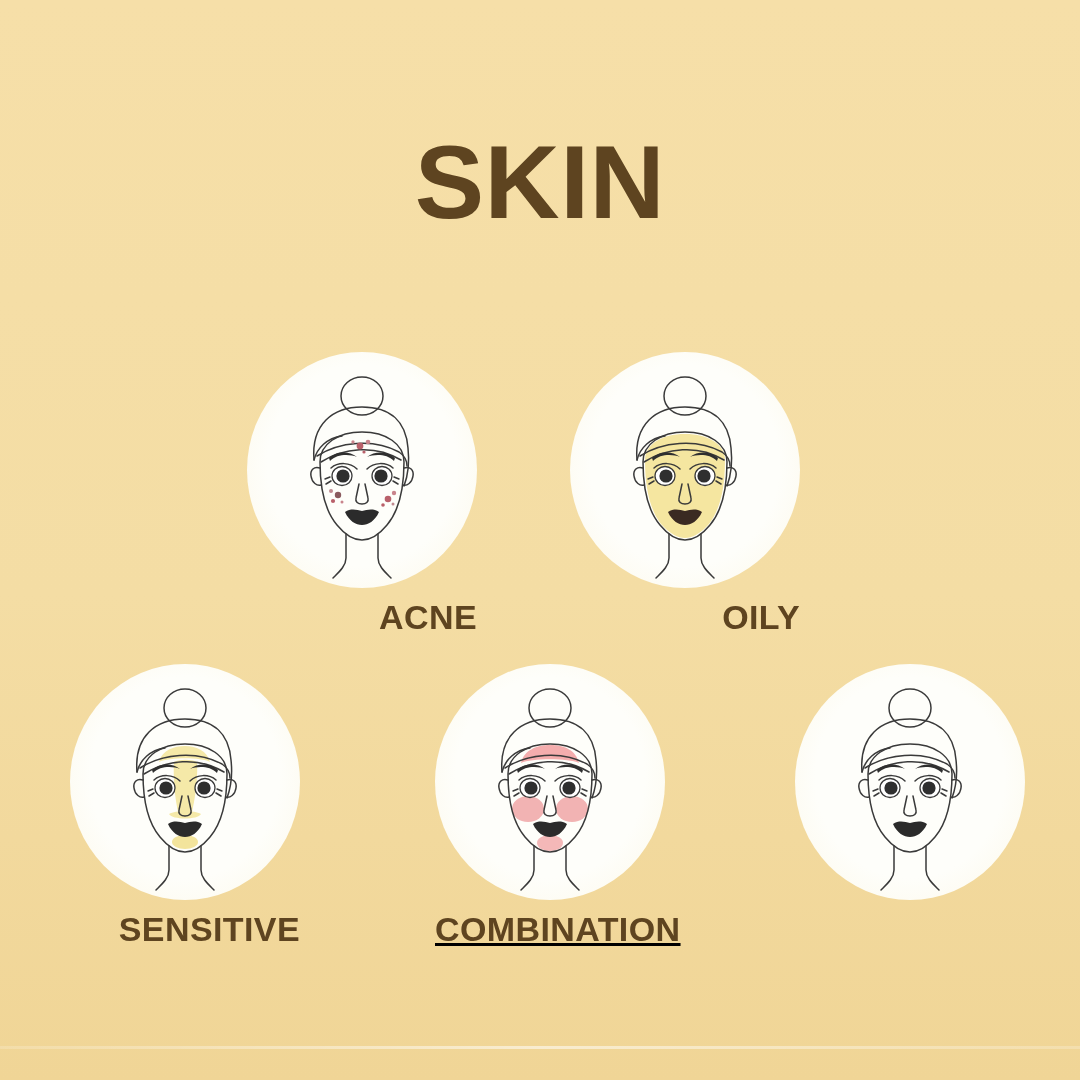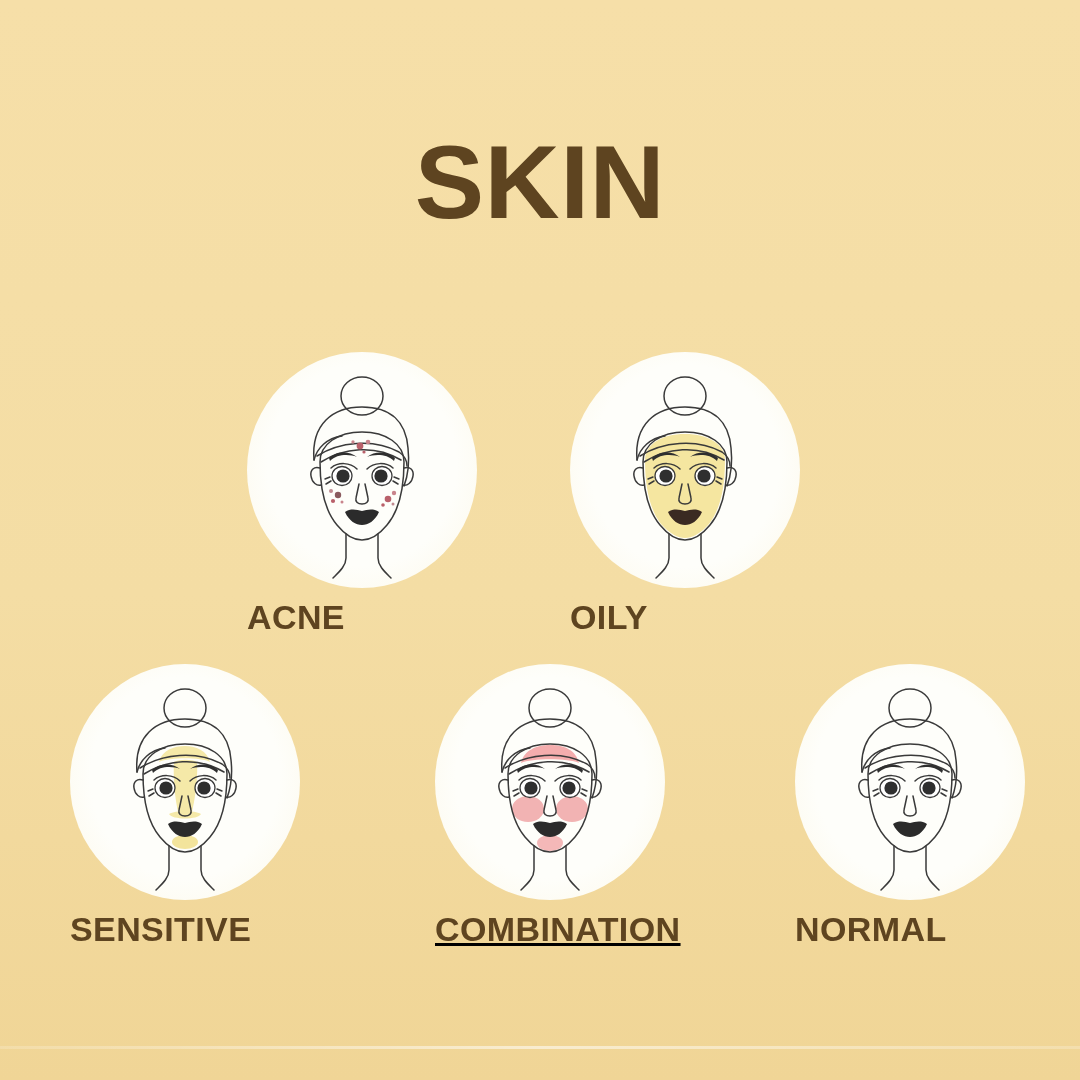--- a/index.html
+++ b/index.html
@@ -46,21 +46,21 @@
   .disc {
     position: relative;
     width: 230px;
     height: 236px;
     border-radius: 50%;
     background: radial-gradient(ellipse at 50% 48%, #fefefa 58%, #fdfbf1 78%, rgba(253,250,238,0.55) 92%, rgba(250,235,190,0.0) 100%);
   }
   .disc svg { display: block; width: 230px; height: 236px; }
   .cap {
     margin-top: 10px;
-    text-align: left;
+    text-align: right;
     color: #5e4420;
     font-weight: bold;
     font-size: 34px;
     letter-spacing: 0.4px;
     text-transform: uppercase;
     white-space: nowrap;
   }
 
   
   #card-acne        { left: 247px;  top: 352px; }
@@ -309,18 +309,17 @@
         </g>
         <path d="M82 106 C90 99 102 99 110 105 C102 102 90 102 83 109 Z" fill="#2f2f2f"></path>
         <path d="M148 106 C140 99 128 99 120 105 C128 102 140 102 147 109 Z" fill="#2f2f2f"></path>
         <ellipse cx="95" cy="124" rx="10" ry="9.5" fill="#ffffff" stroke="#3a3a3a" stroke-width="1.3"></ellipse>
         <ellipse cx="135" cy="124" rx="10" ry="9.5" fill="#ffffff" stroke="#3a3a3a" stroke-width="1.3"></ellipse>
         <circle cx="96" cy="124" r="6.6" fill="#2f2f2f"></circle>
         <circle cx="134" cy="124" r="6.6" fill="#2f2f2f"></circle>
         <path d="M98 160 C104 156 110 158 115 159 C120 158 126 156 132 160 C128 169 121 173 115 173 C109 173 102 169 98 160 Z" fill="#2b2b2b"></path>
       </svg>
     </div>
-    <div class="cap">NORMAL</div>
   </div>
 
   <div id="gold-band"></div>
 
 </div>
 
 </body></html>

